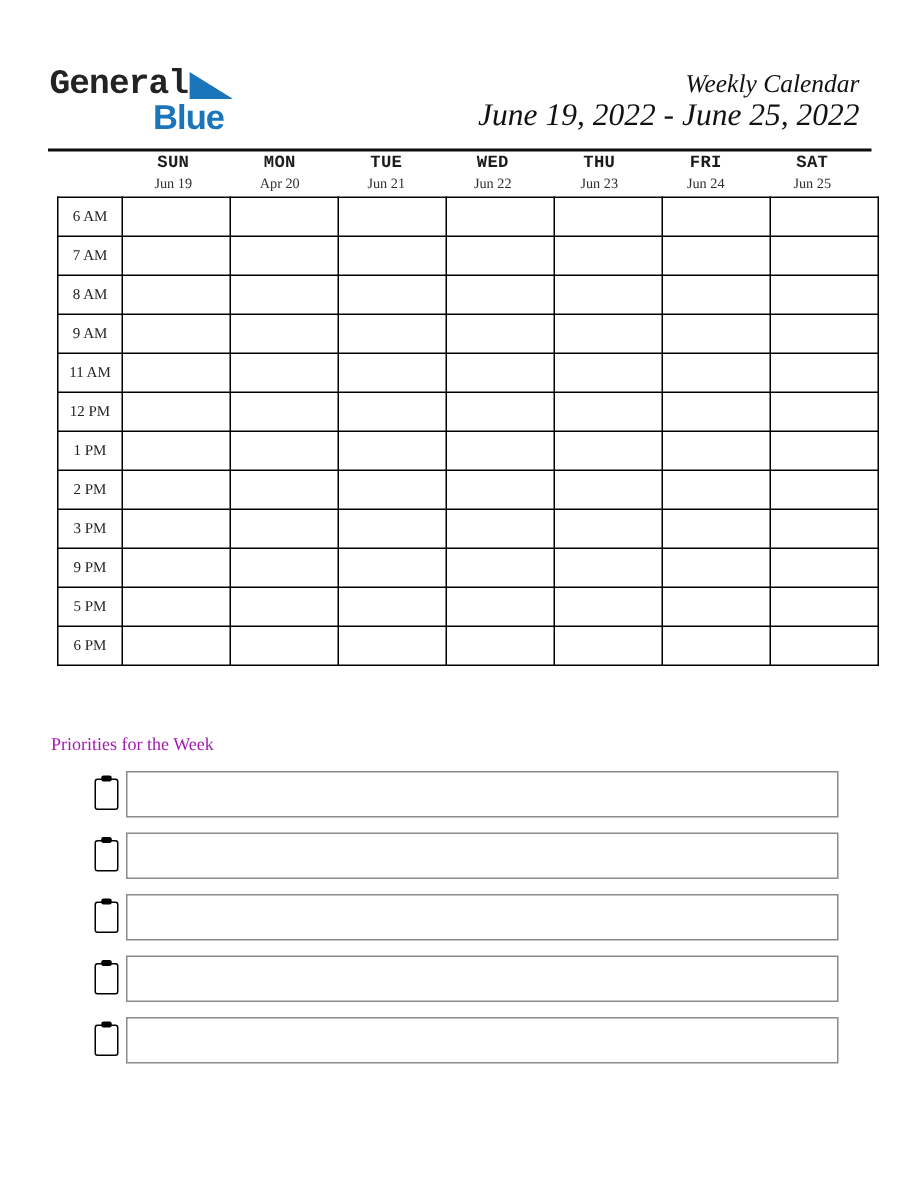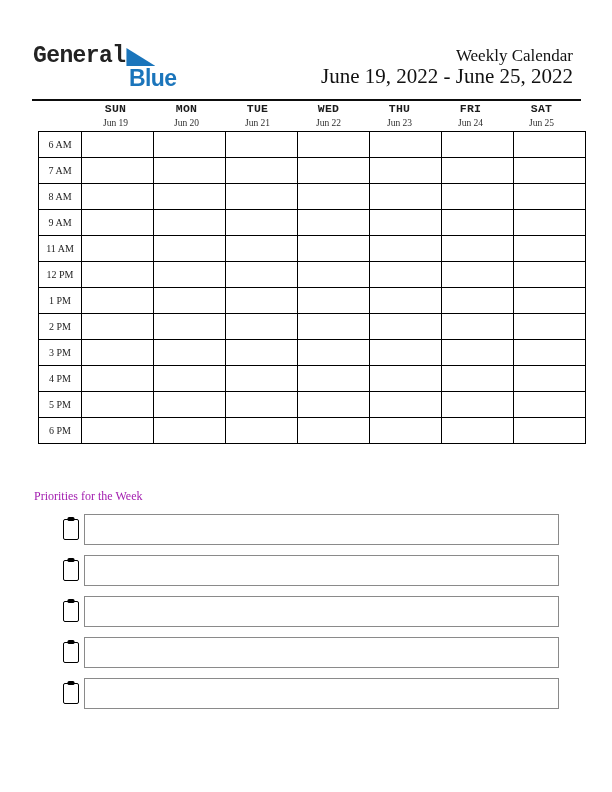--- a/index.html
+++ b/index.html
@@ -15,24 +15,24 @@
   
   .logo{position:absolute;left:33px;top:44px;}
   .logo-line1{display:flex;align-items:flex-start;
     font-family:Liberation Mono, monospace;
     font-size:23px;font-weight:600;letter-spacing:-0.6px;color:#232323;line-height:24px;}
   .logo-tri{width:29px;height:18px;margin:4px 0 0 1px;background:#1b75bb;
     clip-path:polygon(0 0,100% 100%,0 100%);}
   .logo-line2{
     font-family:"Liberation Sans", sans-serif;
     font-size:23px;font-weight:600;letter-spacing:-0.6px;
-    color:#1b75bb;line-height:20px;margin-left:96px;}
-
-  
-  .titles{position:absolute;right:39px;top:45px;text-align:right;}
+    color:#1b75bb;line-height:20px;margin-left:69px;}
+
+  
+  .titles{position:absolute;right:39px;top:45px;text-align:right;font-style:italic;}
   .doc-title{font-size:17px;line-height:21px;color:#111;}
   .doc-range{font-size:21px;line-height:21px;color:#111;}
 
   
   .rule{position:absolute;left:32px;top:99px;width:549px;height:2px;background:#0d0d0d;}
 
   
   .day-header{position:absolute;left:38px;top:102px;width:539px;display:flex;}
   .dh-spacer{width:42px;flex:0 0 42px;}
   .dh-day{width:71px;flex:0 0 71px;text-align:center;}
@@ -76,21 +76,21 @@
   <div class="rule"></div>
 
   <div class="day-header">
     <div class="dh-spacer"></div>
     <div class="dh-day">
       <div class="dh-name">SUN</div>
       <div class="dh-date">Jun 19</div>
     </div>
     <div class="dh-day">
       <div class="dh-name">MON</div>
-      <div class="dh-date">Jun 20</div>
+      <div class="dh-date">Apr 20</div>
     </div>
     <div class="dh-day">
       <div class="dh-name">TUE</div>
       <div class="dh-date">Jun 21</div>
     </div>
     <div class="dh-day">
       <div class="dh-name">WED</div>
       <div class="dh-date">Jun 22</div>
     </div>
     <div class="dh-day">
@@ -193,21 +193,21 @@
           <td class="t">3 PM</td>
           <td class="c"></td>
           <td class="c"></td>
           <td class="c"></td>
           <td class="c"></td>
           <td class="c"></td>
           <td class="c"></td>
           <td class="c"></td>
         </tr>
     <tr>
-          <td class="t">4 PM</td>
+          <td class="t">9 PM</td>
           <td class="c"></td>
           <td class="c"></td>
           <td class="c"></td>
           <td class="c"></td>
           <td class="c"></td>
           <td class="c"></td>
           <td class="c"></td>
         </tr>
     <tr>
           <td class="t">5 PM</td>

